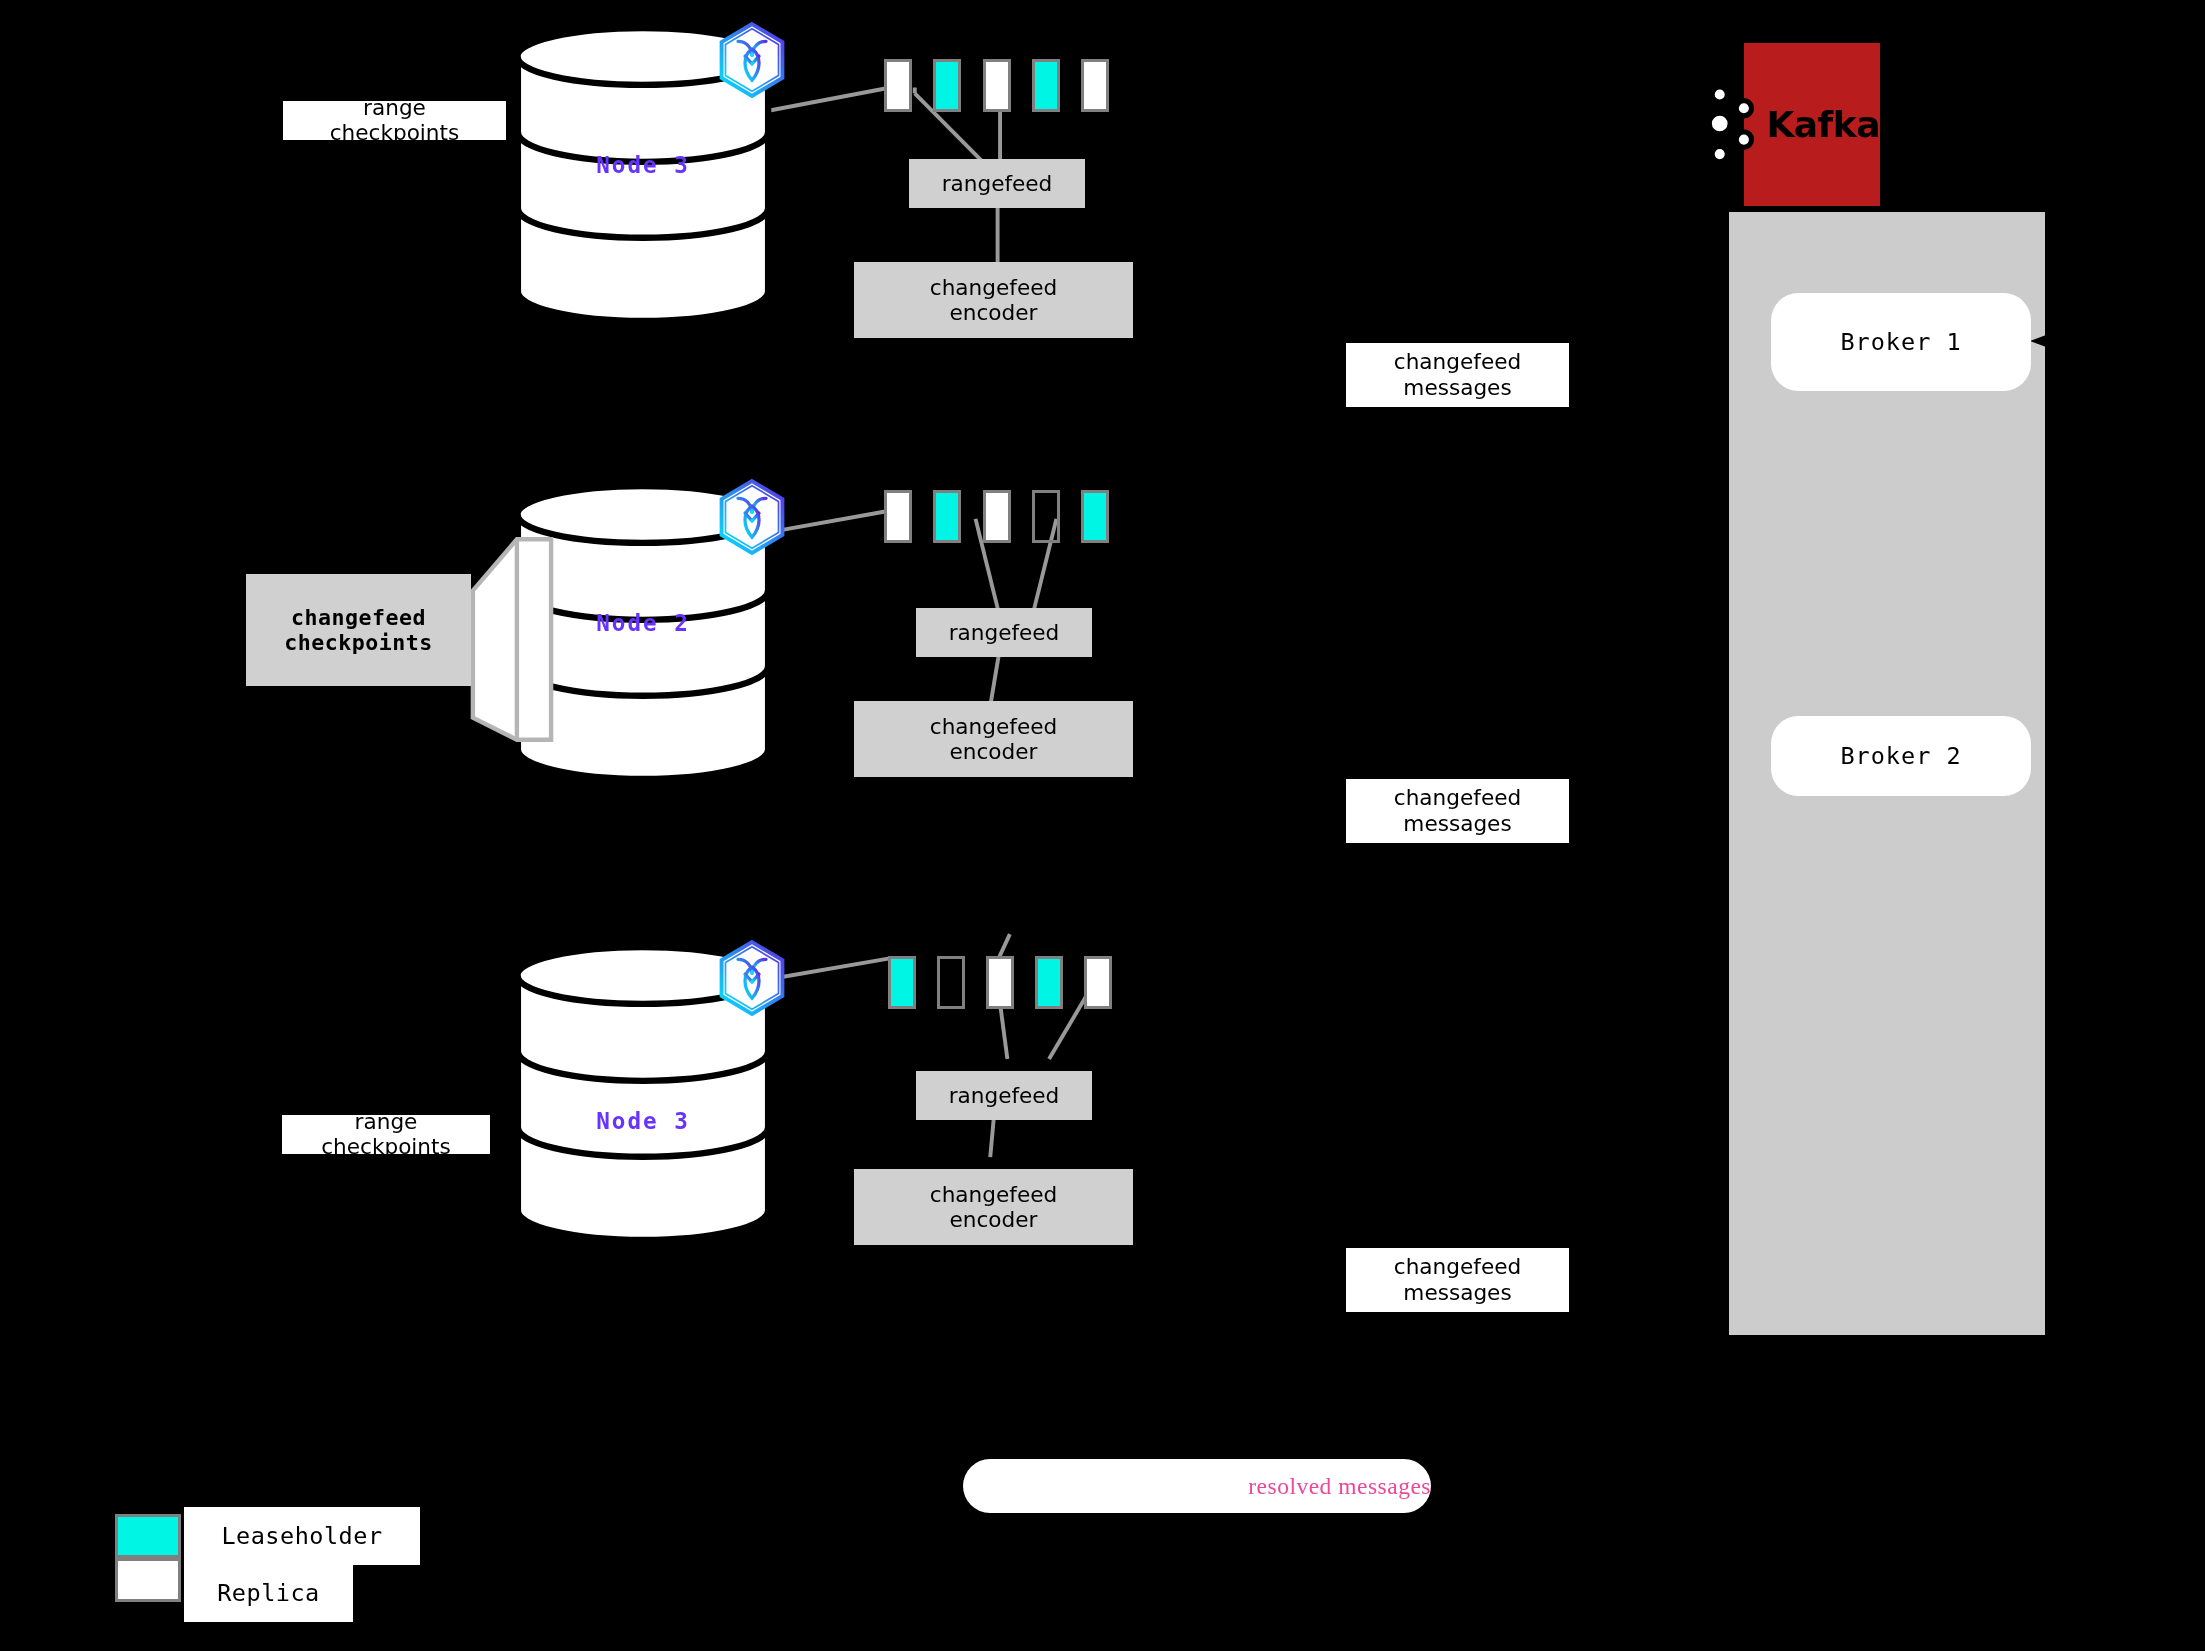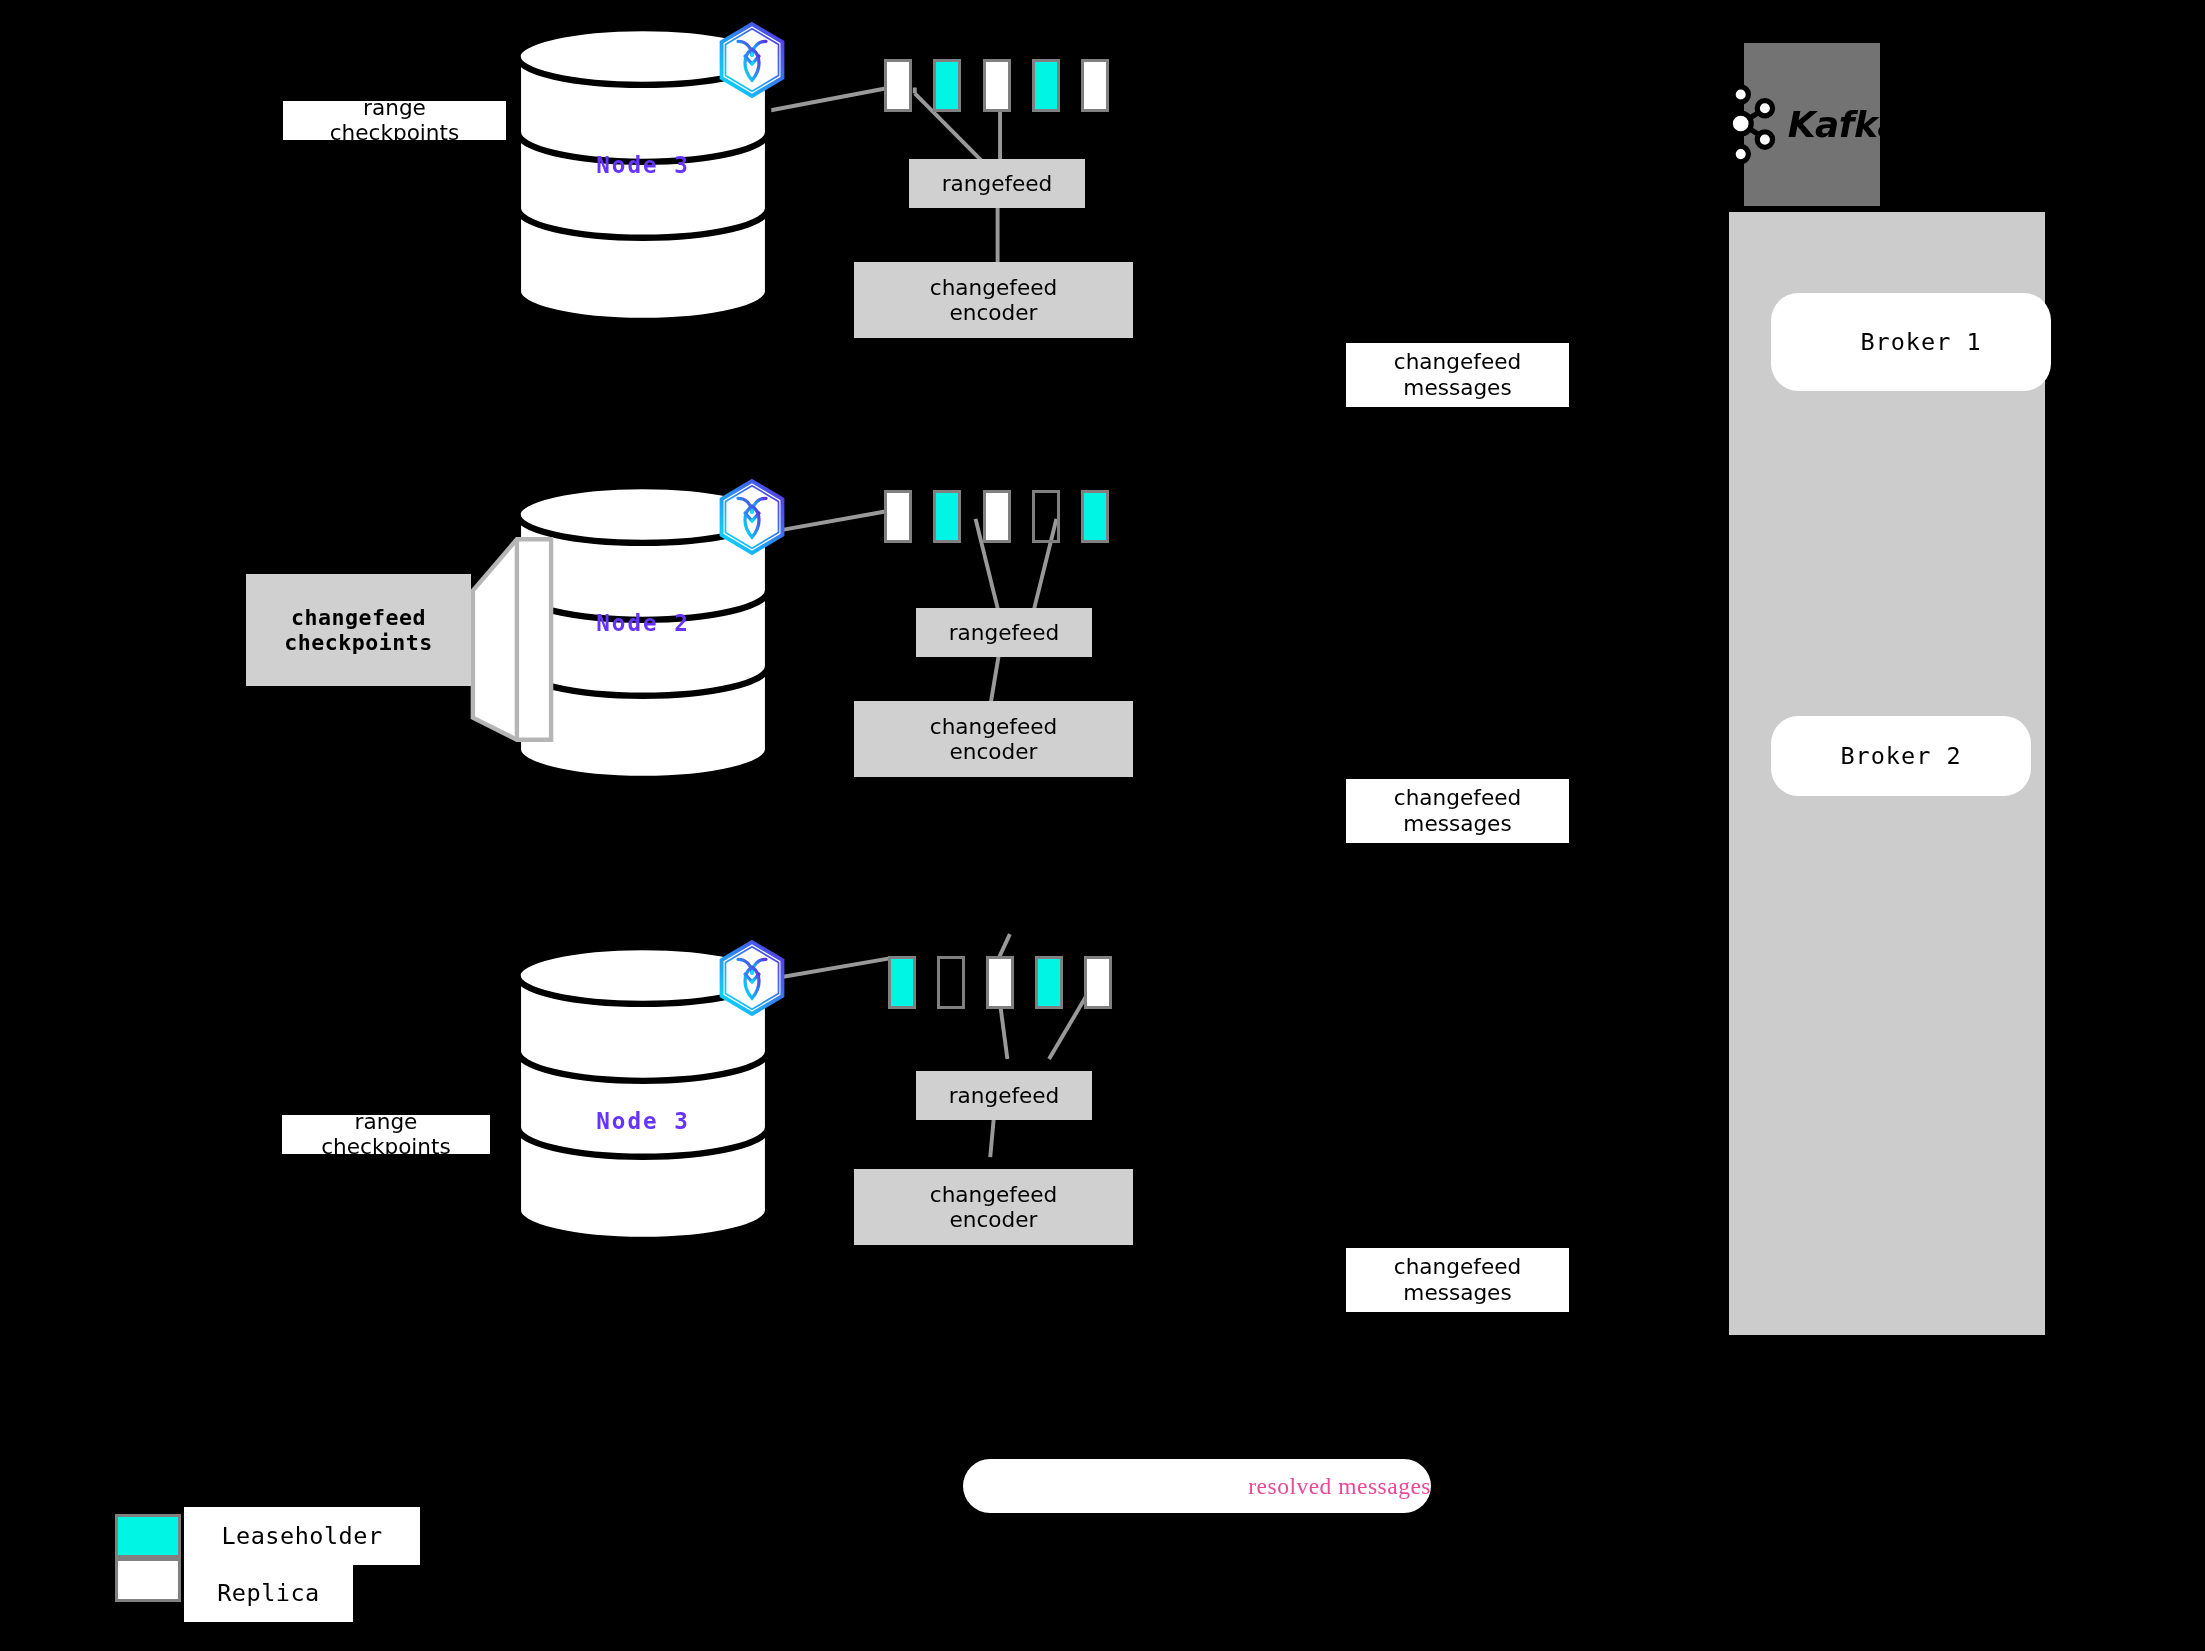--- a/index.html
+++ b/index.html
@@ -35,22 +35,22 @@
   
   .whitebox{position:absolute;background:#ffffff;color:#000;
     display:flex;align-items:center;justify-content:center;text-align:center;
     font-family:"DejaVu Sans","Liberation Sans",sans-serif;
     font-size:21.6px;line-height:1.20;white-space:nowrap;}
   .whitebox.clip{overflow:visible;}
   .overflow-txt{position:absolute;left:50%;top:50%;transform:translate(-50%,-50%);
     white-space:nowrap;text-align:center;}
 
   
-  .kafka-card{position:absolute;background:#737373;display:flex;
-    align-items:center;justify-content:center;font-style:italic;}
+  .kafka-card{position:absolute;background:#b91c1c;display:flex;
+    align-items:center;justify-content:flex-end;}
   .kafka-inner{display:flex;align-items:center;gap:6.9px;}
   .kafka-word{font-family:"DejaVu Sans","Liberation Sans",sans-serif;
     font-weight:bold;font-size:36px;color:#000;letter-spacing:-0.5px;}
 
   .kafka-panel{position:absolute;background:#cccccc;}
   .broker{position:absolute;background:#ffffff;border-radius:27.5px;
     display:flex;align-items:center;justify-content:center;
     color:#000;font-size:23.5px;letter-spacing:1px;
     font-family:"DejaVu Sans Mono","Liberation Mono",monospace;}
 
@@ -314,21 +314,21 @@
       <span class="kafka-word">Kafka</span>
     </div>
   </div>
 
   <div class="kafka-panel" style="left:1729px;top:212px;width:316px;height:1123px;"></div>
 
   <svg class="abs" style="left:2030px;top:324px;" width="39" height="34" viewBox="0 0 80 70" xmlns="http://www.w3.org/2000/svg">
     <polygon points="0,35 62,12 46,35 62,58" fill="#000"></polygon>
   </svg>
 
-  <div class="broker" style="left:1771px;top:293px;width:260px;height:98px;padding-left:20px;">
+  <div class="broker" style="left:1771px;top:293px;width:260px;height:98px;">
     <span>Broker 1</span>
   </div>
   <div class="broker" style="left:1771px;top:716px;width:260px;height:80px;">
     <span>Broker 2</span>
   </div>
 
   <div class="pill" style="left:963px;top:1459px;width:468px;height:54px;">
     <span>resolved messages</span>
   </div>
 

